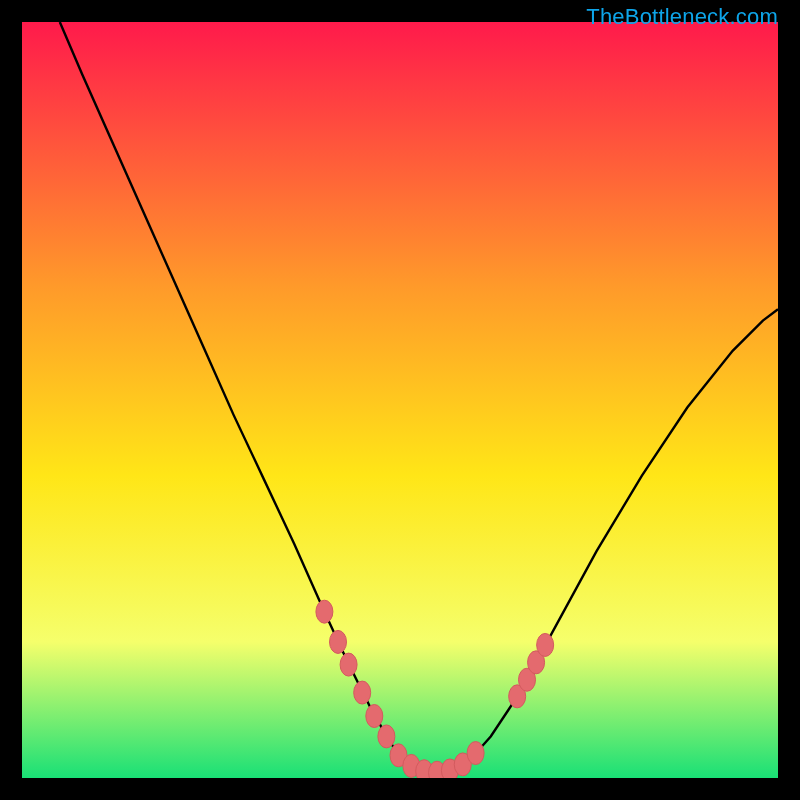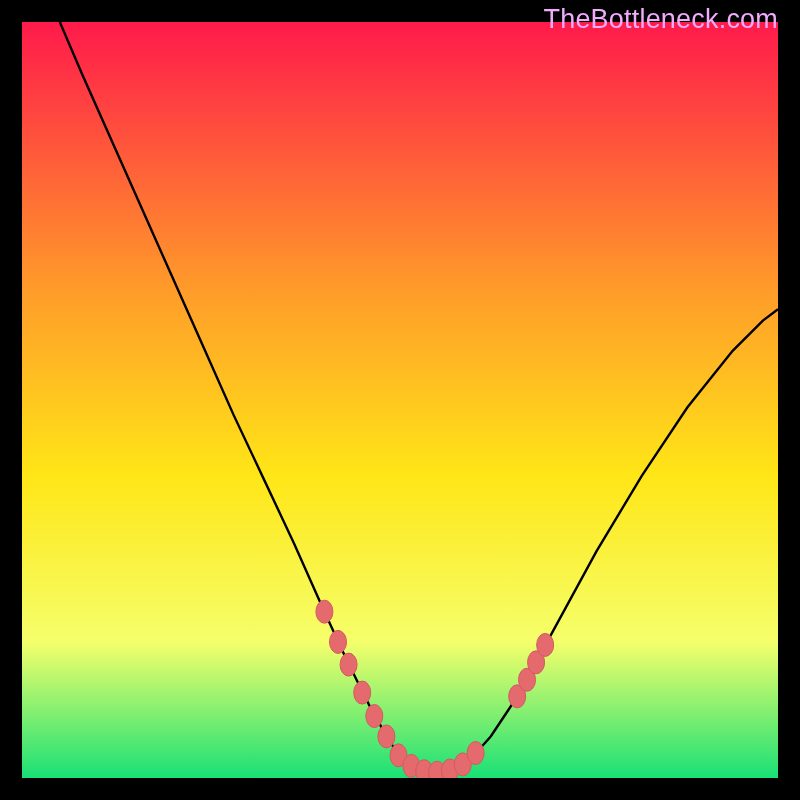--- a/index.html
+++ b/index.html
@@ -23,22 +23,22 @@
     position: absolute;
     left: 0;
     top: 0;
     width: 756px;
     height: 756px;
   }
   .watermark {
     position: absolute;
     top: 4px;
     right: 22px;
-    color: #f0abfc;
-    font-size: 27px;
+    color: #0ea5e9;
+    font-size: 22px;
     font-weight: 400;
     letter-spacing: 0.2px;
   }
   svg { display: block; }
 </style>
 </head>
 <body>
 
 <div class="frame">
   <svg class="plot-area" viewBox="0 0 756 756" preserveAspectRatio="none">

